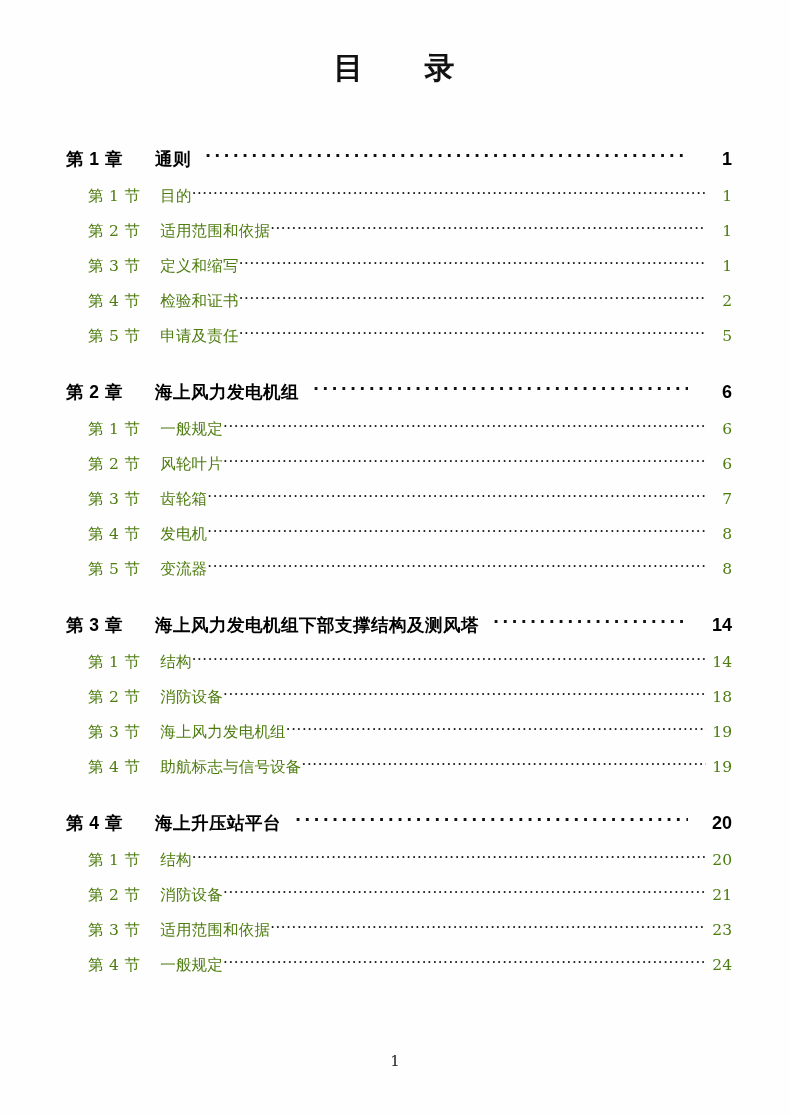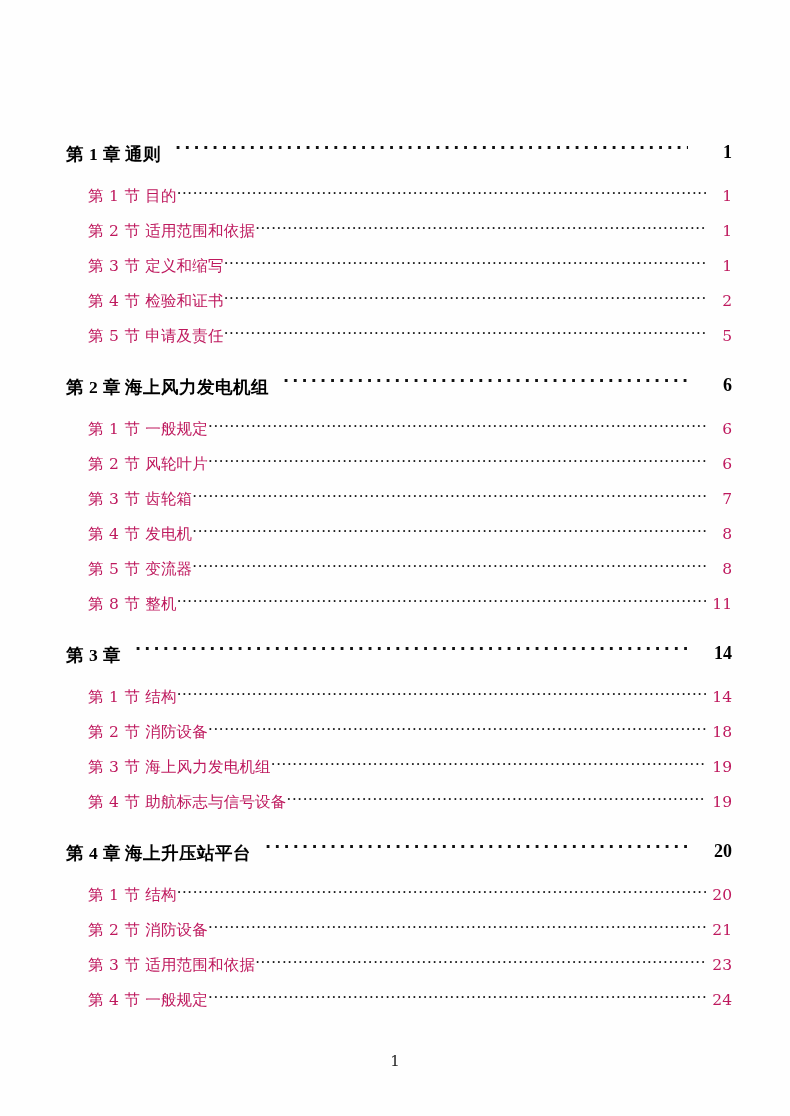--- a/index.html
+++ b/index.html
@@ -48,37 +48,37 @@
     width: 666px;
   }
 
   .chapter-block {
     margin-bottom: 2px;
   }
 
   
   .chapter-row {
     display: flex;
-    align-items: flex-start;
-    font-family: Liberation Serif, serif;
+    align-items: center;
+    font-family: Liberation Sans, sans-serif;
     font-weight: bold;
     font-size: 17.5px;
     color: #000;
     height: 34px;
     margin-top: 14px;
     margin-bottom: 10px;
     white-space: nowrap;
   }
   .chapter-row .ch-num {
     flex: 0 0 auto;
     letter-spacing: 0.5px;
   }
   .chapter-row .ch-title {
     flex: 0 0 auto;
-    margin-left: 4px;
+    margin-left: 32px;
     letter-spacing: 0.5px;
   }
   .chapter-row .leader {
     flex: 1 1 auto;
     overflow: hidden;
     margin: 0 10px 0 14px;
     position: relative;
     top: -4px;
   }
   .chapter-row .leader::before {
@@ -97,32 +97,32 @@
     font-size: 18px;
     font-weight: bold;
   }
 
   
   .section-row {
     display: flex;
     align-items: baseline;
     font-family: "DejaVu Serif", serif;
     font-size: 15.5px;
-    color: #be185d;
+    color: #4d7c0f;
     height: 35px;
     padding-left: 22px;
     white-space: nowrap;
   }
   .section-row .sec-num {
     flex: 0 0 auto;
     letter-spacing: 0.3px;
   }
   .section-row .sec-title {
     flex: 0 0 auto;
-    margin-left: 5px;
+    margin-left: 20px;
     letter-spacing: 0.2px;
   }
   .section-row .leader {
     flex: 1 1 auto;
     overflow: hidden;
     position: relative;
     top: -3px;
   }
   .section-row .leader::before {
     content: "······································································································································";
@@ -155,20 +155,25 @@
     font-family: "DejaVu Serif", serif;
     font-size: 15px;
     color: #222;
   }
 </style>
 </head>
 <body>
 
 <div class="page">
 
+  <div class="toc-title">
+    <span>目</span>
+    <span class="t-gap"></span>
+    <span>录</span>
+  </div>
 
   <div class="toc-body">
       <div class="chapter-block">
         <div class="chapter-row">
           <span class="ch-num">第 1 章</span>
           <span class="ch-title">通则</span>
           <span class="leader"></span>
           <span class="ch-page">1</span>
         </div>
         <div class="section-row">
@@ -232,30 +237,25 @@
           <span class="sec-title">发电机</span>
           <span class="leader"></span>
           <span class="sec-page">8</span>
         </div>
         <div class="section-row">
           <span class="sec-num">第 5 节</span>
           <span class="sec-title">变流器</span>
           <span class="leader"></span>
           <span class="sec-page">8</span>
         </div>
-        <div class="section-row">
-          <span class="sec-num">第 8 节</span>
-          <span class="sec-title">整机</span>
-          <span class="leader"></span>
-          <span class="sec-page">11</span>
-        </div>
       </div>
       <div class="chapter-block">
         <div class="chapter-row">
           <span class="ch-num">第 3 章</span>
+          <span class="ch-title">海上风力发电机组下部支撑结构及测风塔</span>
           <span class="leader"></span>
           <span class="ch-page">14</span>
         </div>
         <div class="section-row">
           <span class="sec-num">第 1 节</span>
           <span class="sec-title">结构</span>
           <span class="leader"></span>
           <span class="sec-page">14</span>
         </div>
         <div class="section-row">

